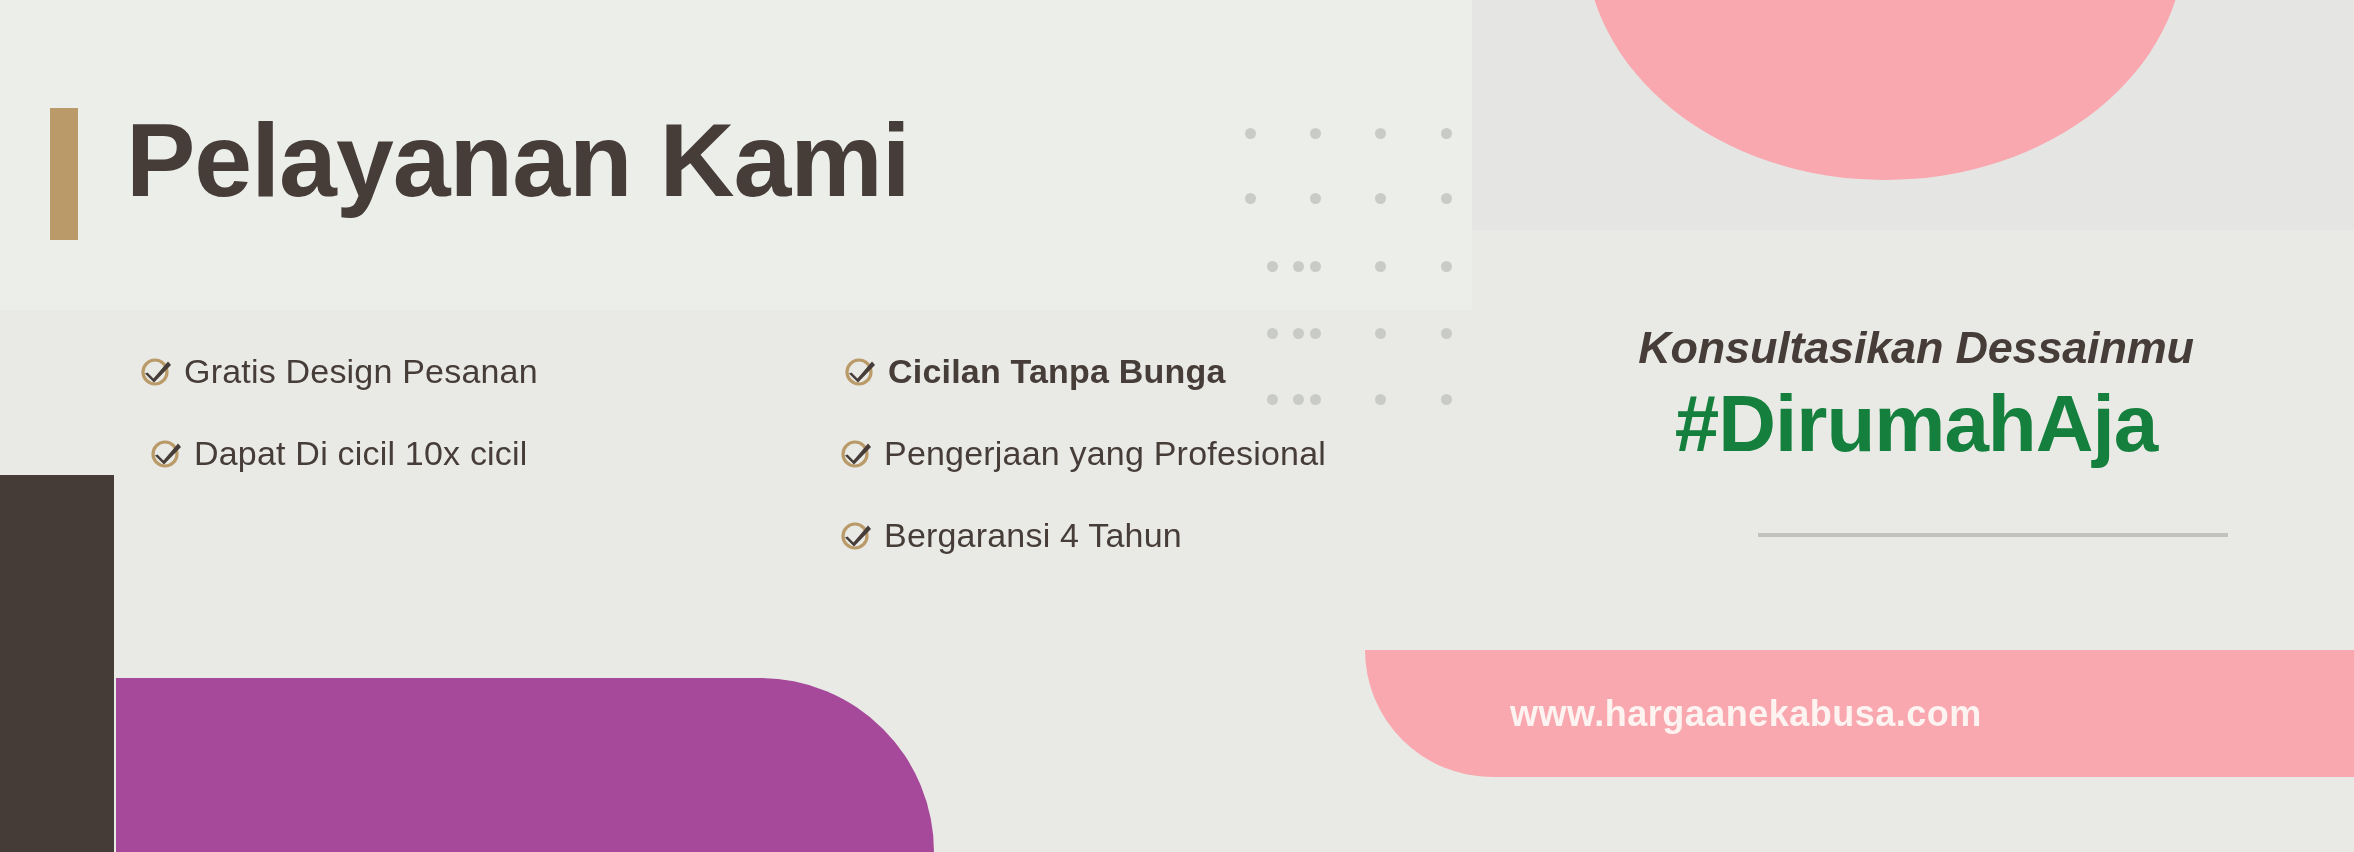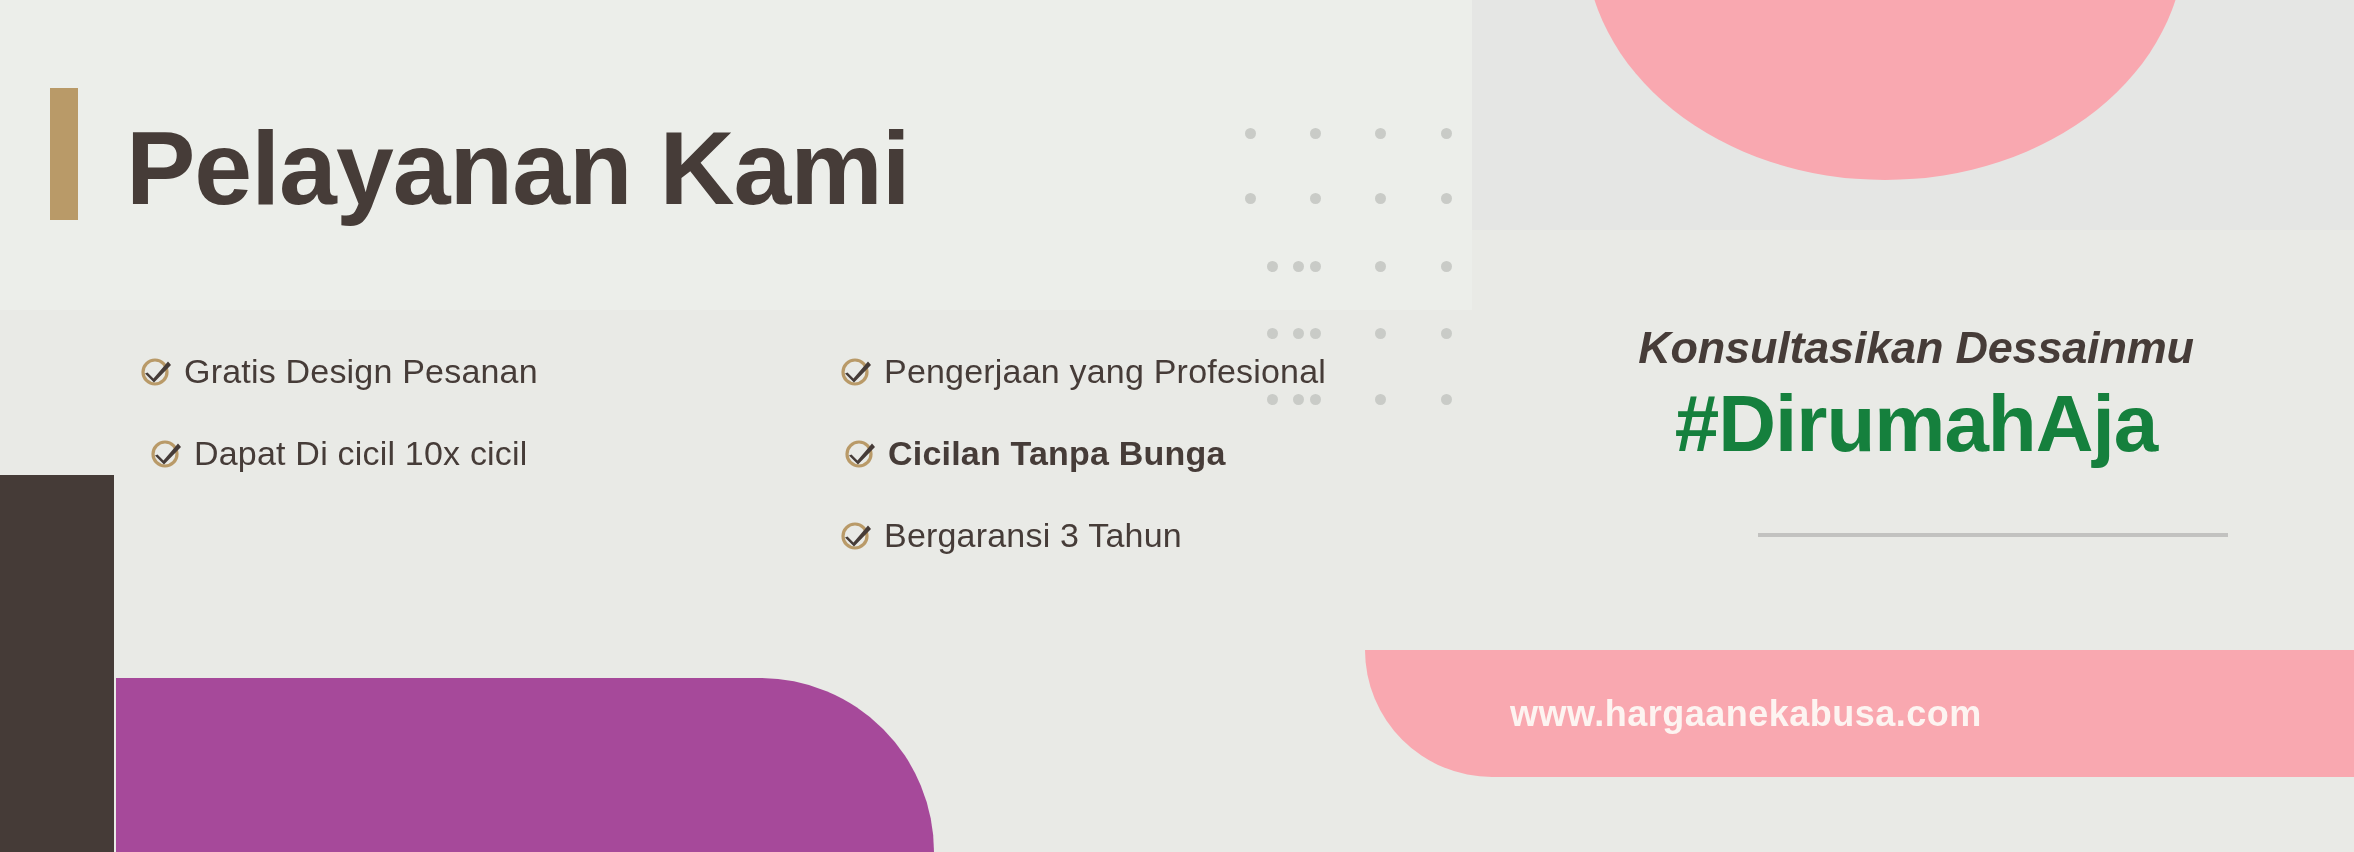--- a/index.html
+++ b/index.html
@@ -108,23 +108,23 @@
     font-size: 36px;
     font-weight: bold;
     letter-spacing: 0.5px;
     white-space: nowrap;
   }
 
   
   .heading-row {
     position: absolute;
     left: 50px;
-    top: 88px;
-    display: flex;
-    align-items: flex-end;
+    top: 108px;
+    display: flex;
+    align-items: flex-start;
   }
   .gold-bar {
     width: 28px;
     height: 132px;
     background: #b99a68;
     flex: none;
   }
   .heading-title {
     margin-left: 48px;
     font-size: 104px;
@@ -281,48 +281,48 @@
             <path d="M7.5 18.5 L13.5 24.5 L28 7.5 L31 11 L14 28.5 L5 19.5 Z" fill="#463c38"></path>
           </svg>
         </span>
         <span class="feat-label">Dapat Di cicil 10x cicil</span>
       </div>
 
     </div>
 
     <div class="feature-col col-right">
 
+      <div class="feature-item indent-1">
+        <span class="check-icon">
+          <svg width="34" height="34" viewBox="0 0 34 34">
+            <circle cx="15" cy="18" r="12" fill="none" stroke="#b99a68" stroke-width="3.2"></circle>
+            <path d="M7.5 18.5 L13.5 24.5 L28 7.5 L31 11 L14 28.5 L5 19.5 Z" fill="#463c38"></path>
+          </svg>
+        </span>
+        <span class="feat-label bold">Cicilan Tanpa Bunga</span>
+      </div>
+
       <div class="feature-item indent-0">
         <span class="check-icon">
           <svg width="34" height="34" viewBox="0 0 34 34">
             <circle cx="15" cy="18" r="12" fill="none" stroke="#b99a68" stroke-width="3.2"></circle>
             <path d="M7.5 18.5 L13.5 24.5 L28 7.5 L31 11 L14 28.5 L5 19.5 Z" fill="#463c38"></path>
           </svg>
         </span>
         <span class="feat-label">Pengerjaan yang Profesional</span>
       </div>
 
-      <div class="feature-item indent-1">
-        <span class="check-icon">
-          <svg width="34" height="34" viewBox="0 0 34 34">
-            <circle cx="15" cy="18" r="12" fill="none" stroke="#b99a68" stroke-width="3.2"></circle>
-            <path d="M7.5 18.5 L13.5 24.5 L28 7.5 L31 11 L14 28.5 L5 19.5 Z" fill="#463c38"></path>
-          </svg>
-        </span>
-        <span class="feat-label bold">Cicilan Tanpa Bunga</span>
-      </div>
-
       <div class="feature-item indent-0">
         <span class="check-icon">
           <svg width="34" height="34" viewBox="0 0 34 34">
             <circle cx="15" cy="18" r="12" fill="none" stroke="#b99a68" stroke-width="3.2"></circle>
             <path d="M7.5 18.5 L13.5 24.5 L28 7.5 L31 11 L14 28.5 L5 19.5 Z" fill="#463c38"></path>
           </svg>
         </span>
-        <span class="feat-label">Bergaransi 3 Tahun</span>
+        <span class="feat-label">Bergaransi 4 Tahun</span>
       </div>
 
     </div>
   </div>
 
   <div class="promo">
     <div class="promo-headline">Konsultasikan Dessainmu</div>
     <div class="promo-hashtag">#DirumahAja</div>
     <div class="promo-underline"></div>
   </div>

